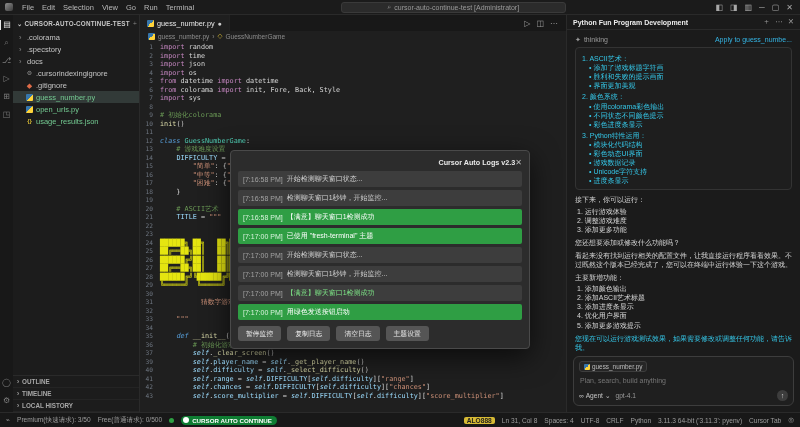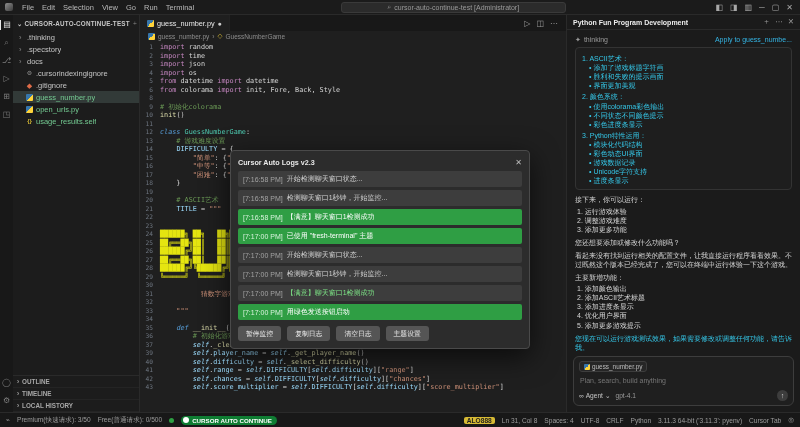--- a/index.html
+++ b/index.html
@@ -64,21 +64,21 @@
   .tok-num{color:#b5cea8;}
   .tok-cst{color:#9cdcfe;}
   .tok-slf{color:#9cdcfe;font-style:italic;}
   .tok-prp{color:#9cdcfe;}
   .tok-pl{color:#d4d4d4;}
   .tok-art{color:#e5e510;font-weight:bold;}
 
   
   .modal{position:absolute;left:230px;top:150px;width:300px;background:#2c2c2c;border:1px solid #4a4a4a;border-radius:4px;box-shadow:0 8px 28px rgba(0,0,0,.65);padding:5px 7px 7px;z-index:10;font-size:7px;}
   .modal-head{display:flex;align-items:center;height:12px;margin-bottom:3px;}
-  .modal-title{flex:1;text-align:left;color:#e8e8e8;font-size:7.2px;font-weight:bold;}
+  .modal-title{flex:1;text-align:right;color:#e8e8e8;font-size:7.2px;font-weight:bold;}
   .modal-close{color:#bdbdbd;cursor:pointer;font-size:8px;}
   .log-row{display:flex;gap:4px;align-items:center;background:#3d3d3d;border-radius:2px;padding:3px 5px;margin:3px 0;color:#d2d2d2;}
   .log-row .log-time{color:#a2a2a2;flex:0 0 auto;}
   .log-row.success{background:#2f9e44;color:#ffffff;}
   .log-row.success .log-time{color:#d8f3dc;}
   .log-row.success-text{color:#7ee787;}
   .modal-btns{display:flex;gap:6px;margin-top:6px;}
   .mbtn{background:#555555;color:#ececec;border:none;border-radius:3px;padding:2.5px 8px;font-size:6.8px;font-family:inherit;cursor:pointer;}
 
   
@@ -168,21 +168,21 @@
       <div class="exp-header">
         <span>⌄</span>
         <span>CURSOR-AUTO-CONTINUE-TEST</span>
         <span class="hdr-icons">
             <span>＋</span>
           </span>
       </div>
       <div class="file-list">
           <div class="file-item">
             <span class="chev">›</span>
-            <span class="flabel">.thinking</span>
+            <span class="flabel">.colorama</span>
           </div>
           <div class="file-item">
             <span class="chev">›</span>
             <span class="flabel">.specstory</span>
           </div>
           <div class="file-item">
             <span class="chev">›</span>
             <span class="flabel">docs</span>
           </div>
           <div class="file-item indent">
@@ -196,21 +196,21 @@
           <div class="file-item selected indent">
             <span class="ficon icon-py"></span>
             <span class="flabel file-green">guess_number.py</span>
           </div>
           <div class="file-item indent">
             <span class="ficon icon-py"></span>
             <span class="flabel file-green">open_urls.py</span>
           </div>
           <div class="file-item indent">
             <span class="ficon icon-json">{}</span>
-            <span class="flabel file-green">usage_results.self</span>
+            <span class="flabel file-green">usage_results.json</span>
           </div>
         </div>
       <div class="exp-bottom">
           <div class="exp-section">
             <span>›</span>
             <span>OUTLINE</span>
           </div>
           <div class="exp-section">
             <span>›</span>
             <span>TIMELINE</span>
@@ -259,20 +259,24 @@
             <span class="ln">4</span>
             <span class="lc"><span class="tok-kw">import</span><span class="tok-pl"> os</span></span>
           </div>
           <div class="code-line">
             <span class="ln">5</span>
             <span class="lc"><span class="tok-kw">from</span><span class="tok-pl"> datetime </span><span class="tok-kw">import</span><span class="tok-pl"> datetime</span></span>
           </div>
           <div class="code-line">
             <span class="ln">6</span>
             <span class="lc"><span class="tok-kw">from</span><span class="tok-pl"> colorama </span><span class="tok-kw">import</span><span class="tok-pl"> init, Fore, Back, Style</span></span>
+          </div>
+          <div class="code-line">
+            <span class="ln">7</span>
+            <span class="lc"><span class="tok-kw">import</span><span class="tok-pl"> sys</span></span>
           </div>
           <div class="code-line">
             <span class="ln">8</span>
             <span class="lc"></span>
           </div>
           <div class="code-line">
             <span class="ln">9</span>
             <span class="lc"><span class="tok-cm"># 初始化colorama</span></span>
           </div>
           <div class="code-line">

